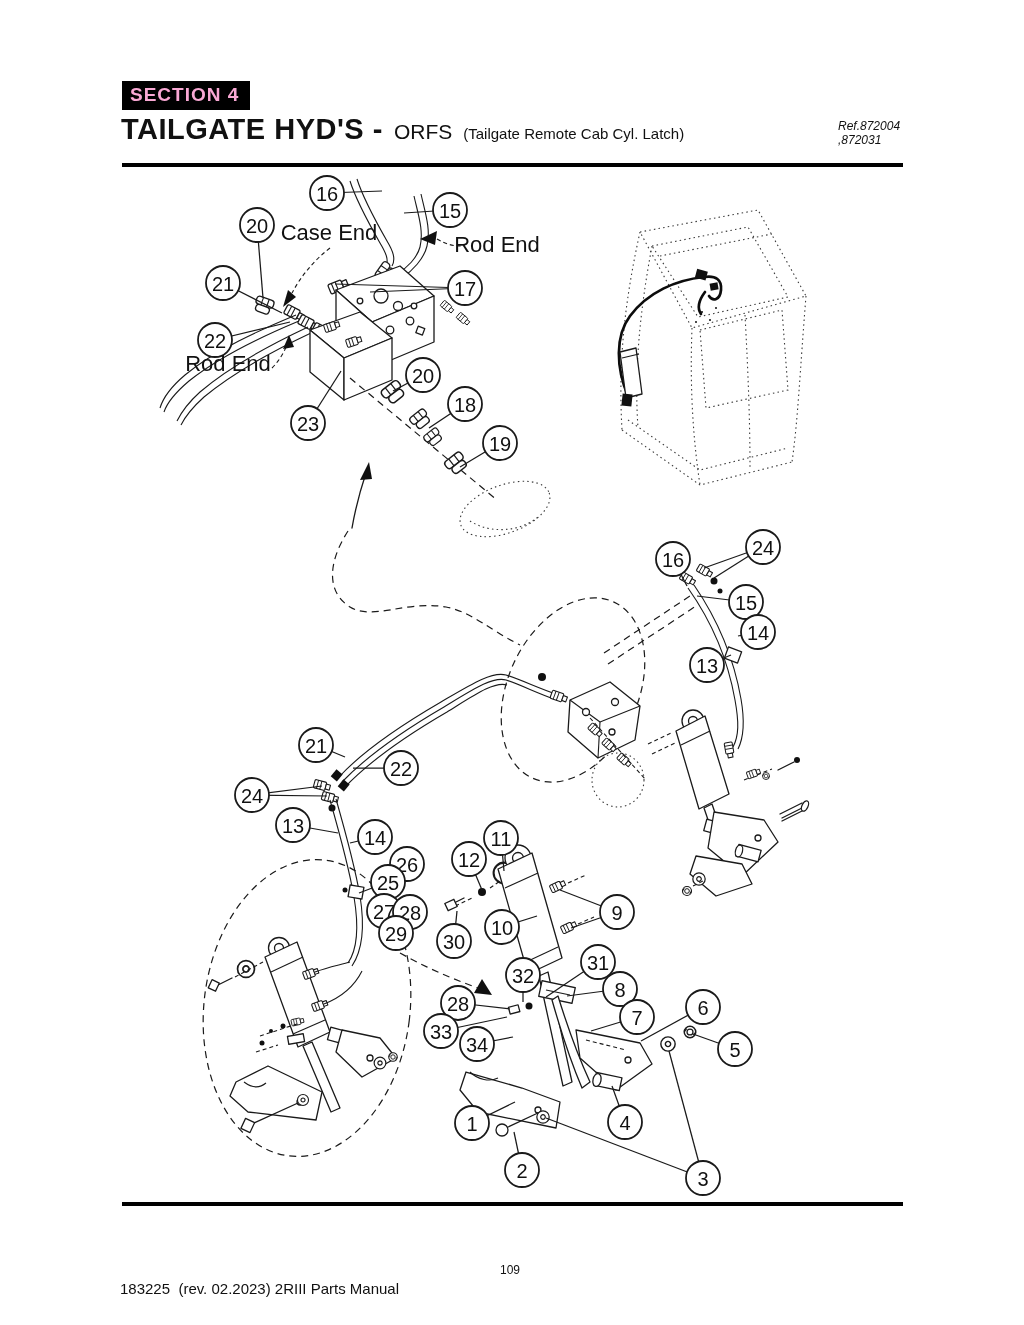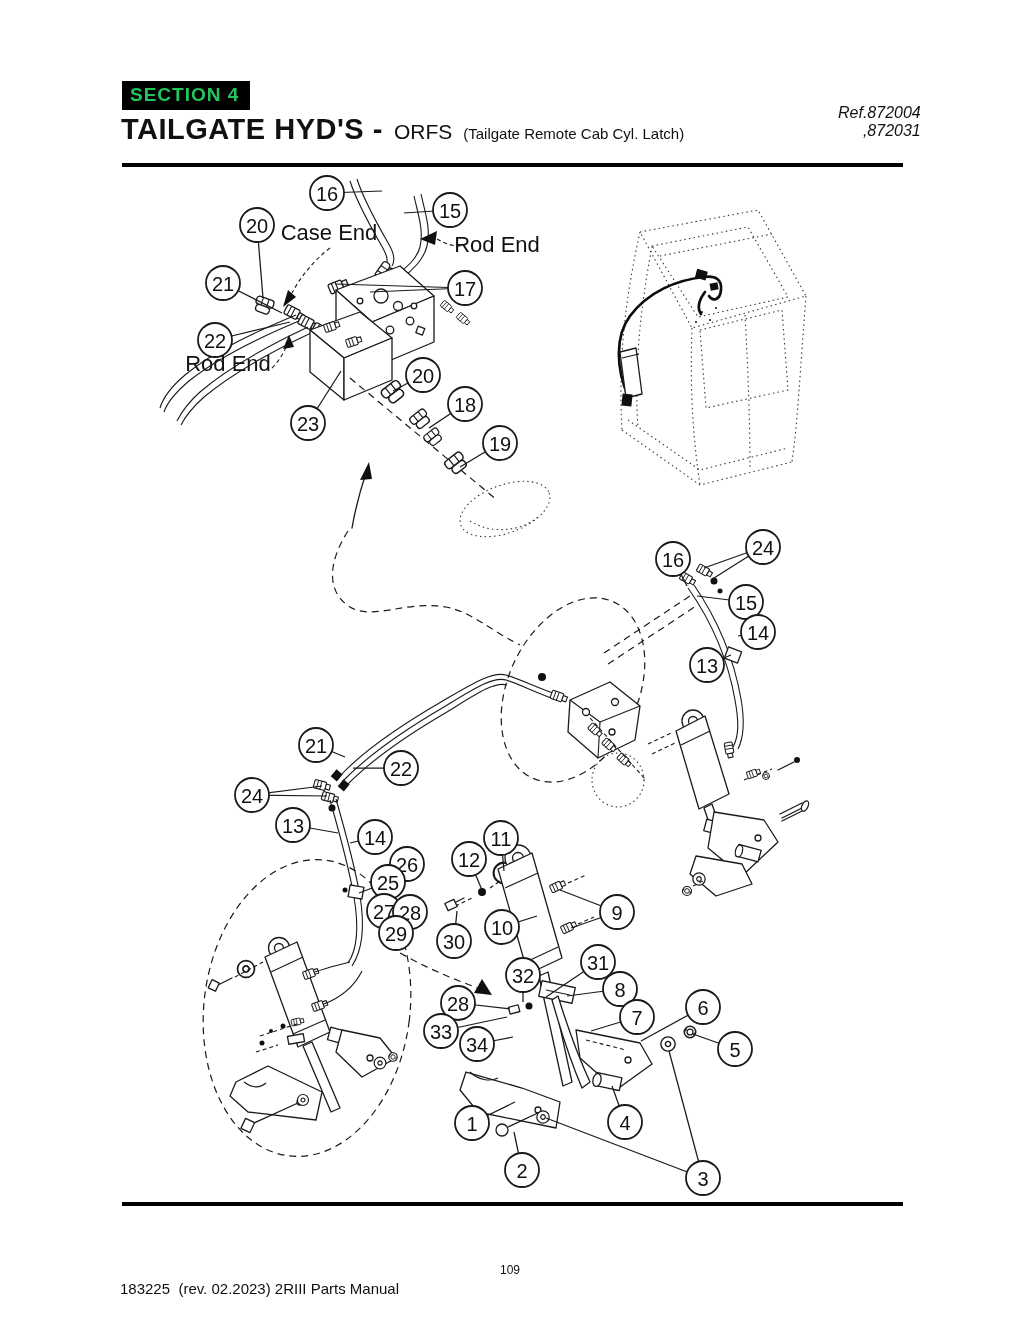--- a/index.html
+++ b/index.html
@@ -1,26 +1,26 @@
 <!DOCTYPE html>
 <html><head>
 <meta charset="utf-8">
 <style>
   html,body{margin:0;padding:0;background:#ffffff;}
   body{font-family:"Liberation Sans", sans-serif; color:#111;}
   .page{position:relative;width:1024px;height:1325px;background:#fff;overflow:hidden;}
   .section-badge{
-    position:absolute;left:122px;top:81px;background:#000;color:#22c55e;
+    position:absolute;left:122px;top:81px;background:#000;color:#f9a8d4;
     font-size:19px;font-weight:bold;padding:3px 11px 4px 8px;letter-spacing:1px;
   }
   .title-row{position:absolute;left:121px;top:113px;display:flex;align-items:baseline;gap:11px;white-space:nowrap;justify-content:flex-end;}
   .t1{font-size:29px;font-weight:bold;letter-spacing:0.5px;}
   .t2{font-size:21px;font-weight:normal;}
   .t3{font-size:15px;font-weight:normal;}
-  .ref-block{position:absolute;left:838px;top:104px;font-size:16px;font-style:italic;line-height:1.15;text-align:right;}
+  .ref-block{position:absolute;left:838px;top:120px;font-size:12px;font-style:italic;line-height:1.15;}
   .rule{position:absolute;left:122px;width:781px;height:4px;background:#000;}
   .rule.top{top:163px;}
   .rule.bottom{top:1202px;}
   .footer-left{position:absolute;left:120px;top:1263px;font-size:15px;white-space:pre;margin-top:17px;}
   .footer-page{position:absolute;left:500px;top:1263px;font-size:12px;}
   svg.diagram{position:absolute;left:0;top:0;}
   .ln{fill:none;stroke:#1a1a1a;stroke-width:1.3;stroke-linecap:round;stroke-linejoin:round;}
   .lnw{fill:#ffffff;stroke:#1a1a1a;stroke-width:1.3;stroke-linejoin:round;}
   .thin{fill:none;stroke:#1a1a1a;stroke-width:1.1;}
   .dash{fill:none;stroke:#1a1a1a;stroke-width:1.2;stroke-dasharray:7 5;}

